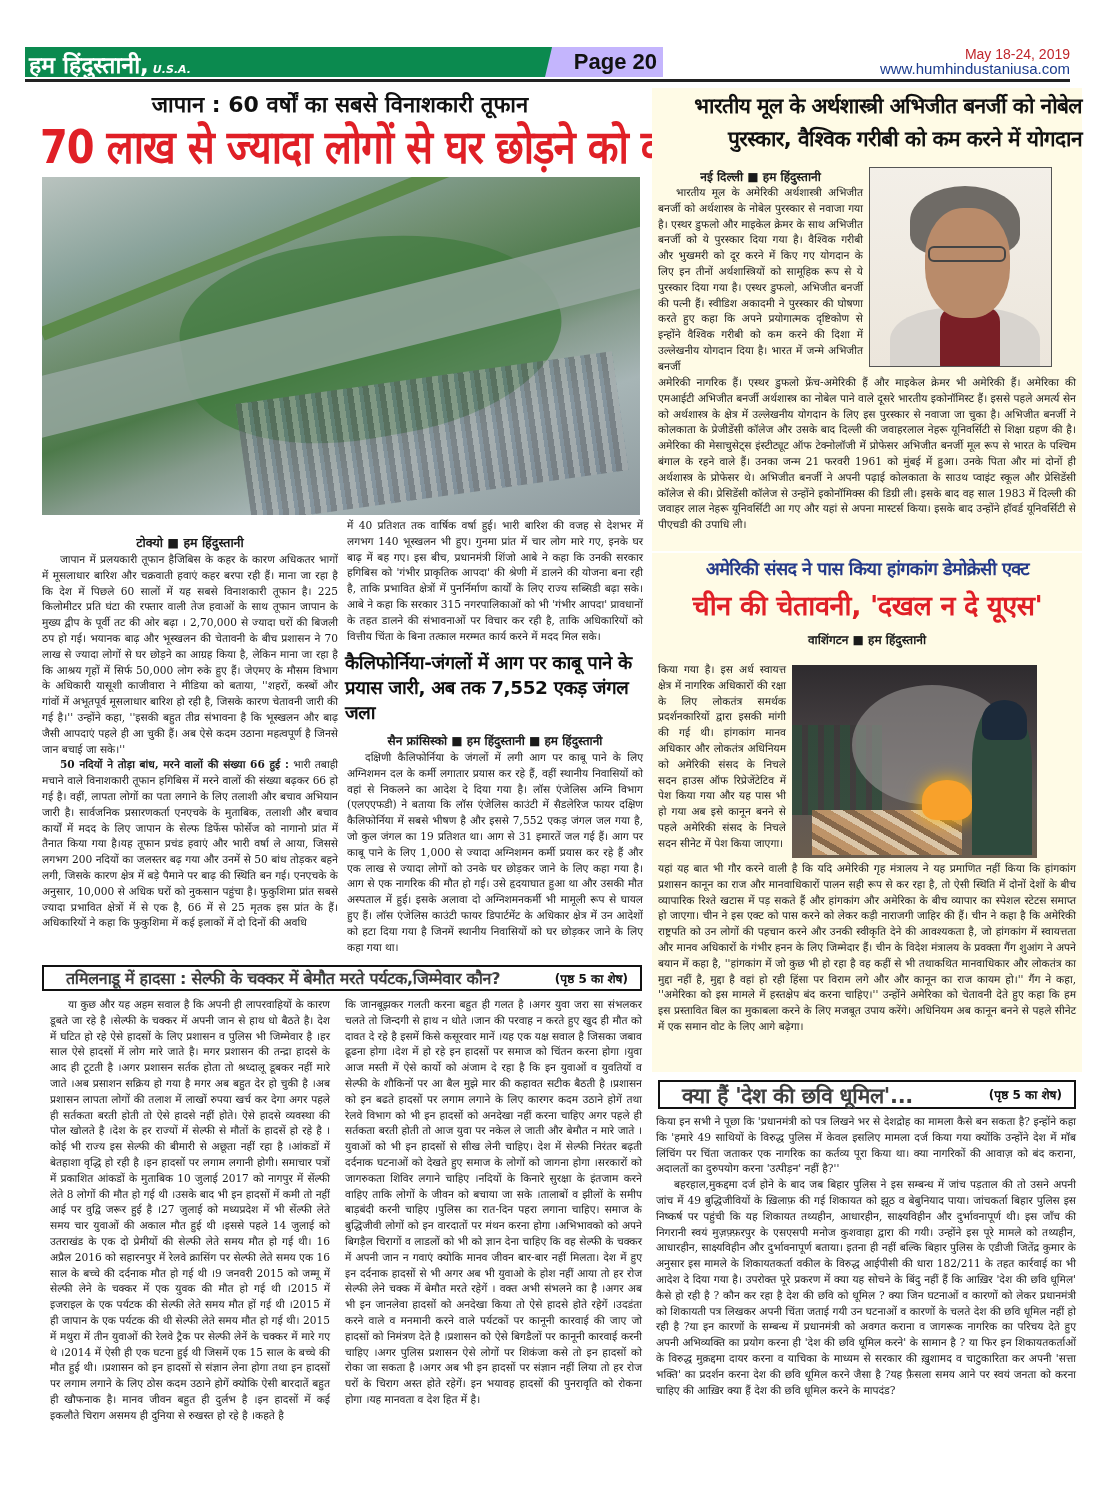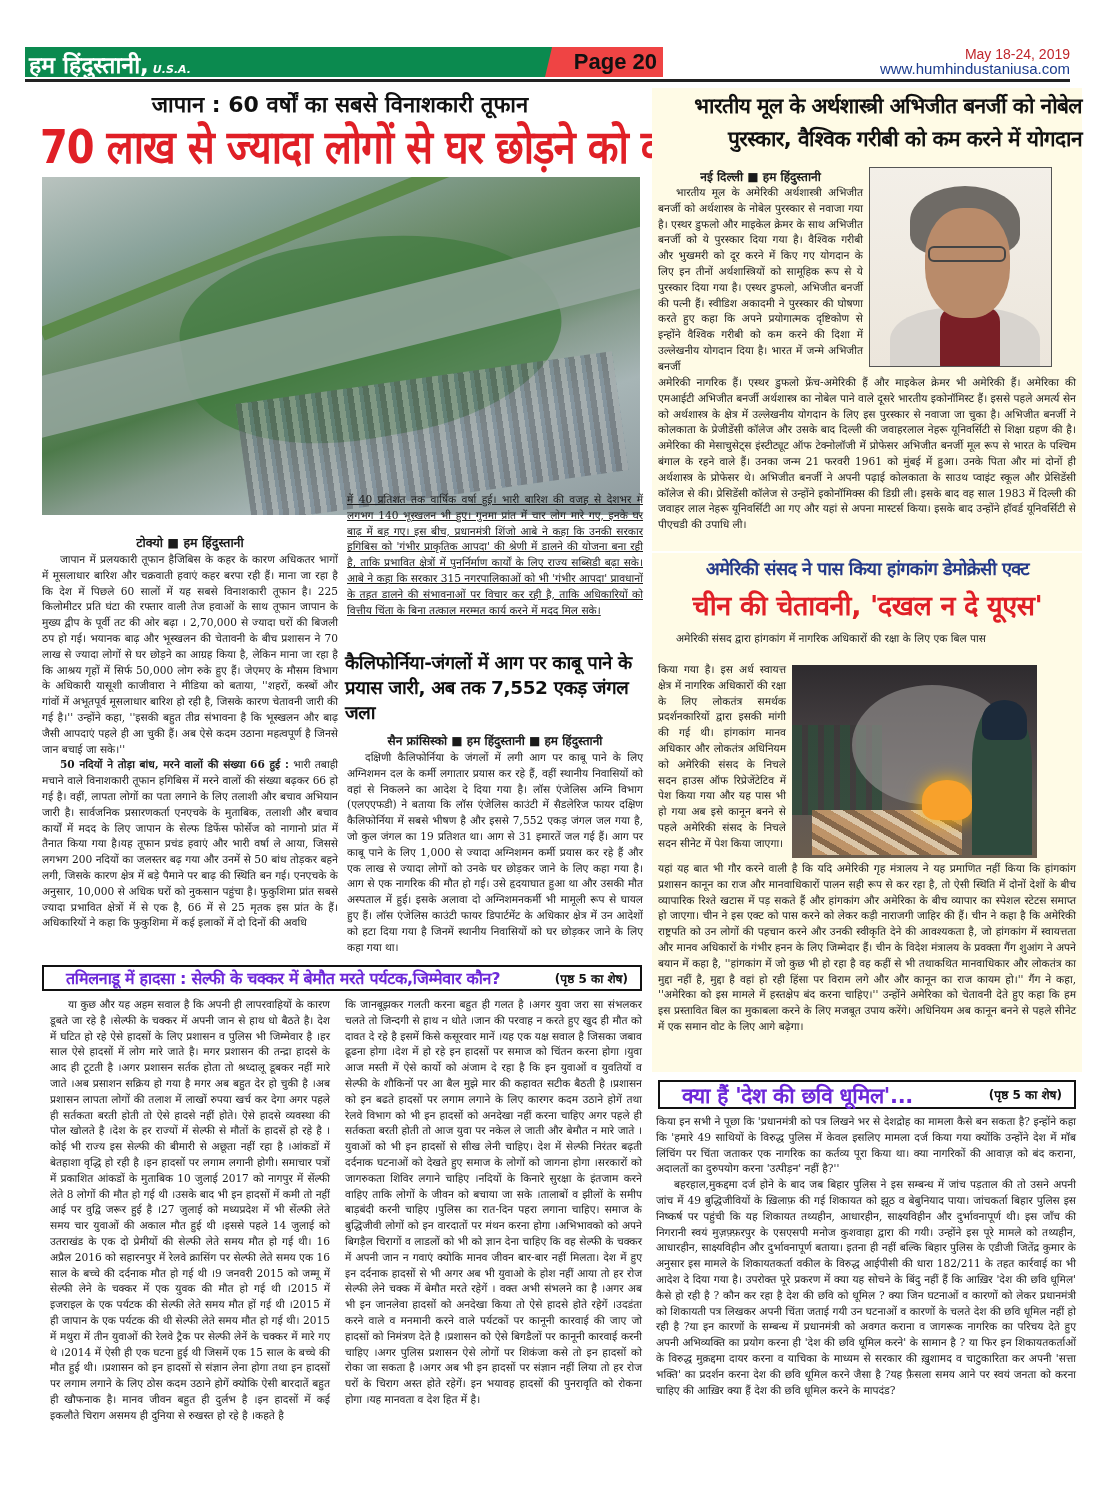--- a/index.html
+++ b/index.html
@@ -6,21 +6,21 @@
   html, body { width: 1095px; height: 1489px; background: #ffffff; overflow: hidden; }
   body { position: relative; font-family: "DejaVu Sans", sans-serif; color: #1a1a1a; }
 
   
   .masthead { position: absolute; left: 25px; top: 47px; width: 1045px; height: 32px; }
   .mast-green { position: absolute; left: 0; top: 0; width: 545px; height: 30px; background: #0b8a4f;
     clip-path: polygon(0 0, 100% 0, 96% 100%, 0 100%); }
   .mast-title { position: absolute; left: 4px; top: 1px; color: #fff; font-weight: bold; font-size: 23px;
     font-family: "DejaVu Sans", sans-serif; white-space: nowrap; }
   .mast-title .usa { font-size: 11px; font-style: italic; margin-left: 4px; }
-  .mast-page { position: absolute; left: 520px; top: 0; width: 118px; height: 30px; background: #ef4444;
+  .mast-page { position: absolute; left: 520px; top: 0; width: 118px; height: 30px; background: #c4b5fd;
     clip-path: polygon(6% 0, 100% 0, 100% 100%, 0 100%); font-weight: bold; font-size: 22px;
     font-family: "Liberation Sans", sans-serif; text-align: right; padding-right: 6px; line-height: 30px; color: #111; }
   .mast-date { position: absolute; right: 0; top: 0; text-align: right; font-family: "Liberation Sans", sans-serif; }
   .mast-date .d { color: #c0262c; font-size: 14px; line-height: 15px; }
   .mast-date .w { color: #1c3d8f; font-size: 15px; line-height: 14px; }
   .mast-rule { position: absolute; left: 25px; top: 79px; width: 1045px; height: 3px; background: #222; }
 
   
   .kicker { position: absolute; left: 40px; top: 88px; width: 600px; text-align: center; font-weight: bold;
     font-size: 22px; color: #111; }
@@ -80,21 +80,21 @@
   .hk-photo .helmet { position: absolute; left: 190px; top: 35px; width: 45px; height: 40px; background: #1c2a3a;
     border-radius: 50% 50% 20% 20%; }
   .hk-photo .debris { position: absolute; left: 20px; top: 145px; width: 150px; height: 45px;
     background: repeating-linear-gradient(30deg, #c89a6b 0 8px, #e8d2b2 8px 14px, #8b6a4a 14px 20px); opacity: .9; }
   .hk-photo .squad { position: absolute; left: 0; top: 60px; width: 90px; height: 90px;
     background: repeating-linear-gradient(90deg, #2f4a3a 0 10px, #3c3a3a 10px 16px); opacity: .85; }
 
   
   .box-head { position: absolute; border: 2px solid #111; background: #fff; height: 26px; display: flex;
     align-items: center; justify-content: space-between; padding: 0 12px 0 22px; }
-  .box-head .t { color: #6d28d9; font-weight: bold; font-size: 16px; letter-spacing: -0.3px; white-space: nowrap; }
+  .box-head .t { color: #404040; font-weight: bold; font-size: 16px; letter-spacing: -0.3px; white-space: nowrap; }
   .box-head .cont { font-weight: bold; font-size: 12px; color: #111; white-space: nowrap; }
   .box-head.big .t { font-size: 21px; }
 </style>
 </head>
 <body>
 
 <div class="masthead">
   <div class="mast-green"></div>
   <div class="mast-title">
     <span>हम हिंदुस्तानी,</span><span class="usa">U.S.A.</span>
@@ -115,21 +115,21 @@
     <div class="levee"></div>
     <div class="town"></div>
 </div>
 
 <div class="col" style="left:42px; top:518px; width:296px;margin-top:16px;">
   <div class="dateline" style="margin-bottom:1px;">टोक्यो ■ हम हिंदुस्तानी</div>
   <p class="body-text indent">जापान में प्रलयकारी तूफान हैजिबिस के कहर के कारण अधिकतर भागों में मूसलाधार बारिश और चक्रवाती हवाएं कहर बरपा रही हैं। माना जा रहा है कि देश में पिछले 60 सालों में यह सबसे विनाशकारी तूफान है। 225 किलोमीटर प्रति घंटा की रफ्तार वाली तेज हवाओं के साथ तूफान जापान के मुख्य द्वीप के पूर्वी तट की ओर बढ़ा । 2,70,000 से ज्यादा घरों की बिजली ठप हो गई। भयानक बाढ़ और भूस्खलन की चेतावनी के बीच प्रशासन ने 70 लाख से ज्यादा लोगों से घर छोड़ने का आग्रह किया है, लेकिन माना जा रहा है कि आश्रय गृहों में सिर्फ 50,000 लोग रुके हुए हैं। जेएमए के मौसम विभाग के अधिकारी यासूशी काजीवारा ने मीडिया को बताया, ''शहरों, कस्बों और गांवों में अभूतपूर्व मूसलाधार बारिश हो रही है, जिसके कारण चेतावनी जारी की गई है।'' उन्होंने कहा, ''इसकी बहुत तीव्र संभावना है कि भूस्खलन और बाढ़ जैसी आपदाएं पहले ही आ चुकी हैं। अब ऐसे कदम उठाना महत्वपूर्ण है जिनसे जान बचाई जा सके।''</p>
   <p class="body-text indent"><span class="sub-bold">50 नदियों ने तोड़ा बांध, मरने वालों की संख्या 66 हुई :</span><span> भारी तबाही मचाने वाले विनाशकारी तूफान हगिबिस में मरने वालों की संख्या बढ़कर 66 हो गई है। वहीं, लापता लोगों का पता लगाने के लिए तलाशी और बचाव अभियान जारी है। सार्वजनिक प्रसारणकर्ता एनएचके के मुताबिक, तलाशी और बचाव कार्यों में मदद के लिए जापान के सेल्फ डिफेंस फोर्सेज को नागानो प्रांत में तैनात किया गया है।यह तूफान प्रचंड हवाएं और भारी वर्षा ले आया, जिससे लगभग 200 नदियों का जलस्तर बढ़ गया और उनमें से 50 बांध तोड़कर बहने लगी, जिसके कारण क्षेत्र में बड़े पैमाने पर बाढ़ की स्थिति बन गई। एनएचके के अनुसार, 10,000 से अधिक घरों को नुकसान पहुंचा है। फुकुशिमा प्रांत सबसे ज्यादा प्रभावित क्षेत्रों में से एक है, 66 में से 25 मृतक इस प्रांत के हैं। अधिकारियों ने कहा कि फुकुशिमा में कई इलाकों में दो दिनों की अवधि</span></p>
 </div>
 
-<div class="col" style="left:347px; top:492px; width:296px;text-decoration:underline;">
+<div class="col" style="left:347px; top:518px; width:296px;">
   <p class="body-text">में 40 प्रतिशत तक वार्षिक वर्षा हुई। भारी बारिश की वजह से देशभर में लगभग 140 भूस्खलन भी हुए। गुनमा प्रांत में चार लोग मारे गए, इनके घर बाढ़ में बह गए। इस बीच, प्रधानमंत्री शिंजो आबे ने कहा कि उनकी सरकार हगिबिस को 'गंभीर प्राकृतिक आपदा' की श्रेणी में डालने की योजना बना रही है, ताकि प्रभावित क्षेत्रों में पुनर्निर्माण कार्यों के लिए राज्य सब्सिडी बढ़ा सके। आबे ने कहा कि सरकार 315 नगरपालिकाओं को भी 'गंभीर आपदा' प्रावधानों के तहत डालने की संभावनाओं पर विचार कर रही है, ताकि अधिकारियों को वित्तीय चिंता के बिना तत्काल मरम्मत कार्य करने में मदद मिल सके।</p>
 </div>
 
 <div class="cal-head">कैलिफोर्निया-जंगलों में आग पर काबू पाने के प्रयास जारी, अब तक 7,552 एकड़ जंगल जला</div>
 <div class="col" style="left:347px; top:732px; width:296px;">
   <div class="dateline" style="font-size:12px; margin-bottom:1px;">सैन फ्रांसिस्को ■ हम हिंदुस्तानी ■ हम हिंदुस्तानी</div>
   <p class="body-text indent">दक्षिणी कैलिफोर्निया के जंगलों में लगी आग पर काबू पाने के लिए अग्निशमन दल के कर्मी लगातार प्रयास कर रहे हैं, वहीं स्थानीय निवासियों को वहां से निकलने का आदेश दे दिया गया है। लॉस एंजेलिस अग्नि विभाग (एलएएफडी) ने बताया कि लॉस एंजेलिस काउंटी में सैडलेरिज फायर दक्षिण कैलिफोर्निया में सबसे भीषण है और इससे 7,552 एकड़ जंगल जल गया है, जो कुल जंगल का 19 प्रतिशत था। आग से 31 इमारतें जल गई हैं। आग पर काबू पाने के लिए 1,000 से ज्यादा अग्निशमन कर्मी प्रयास कर रहे हैं और एक लाख से ज्यादा लोगों को उनके घर छोड़कर जाने के लिए कहा गया है। आग से एक नागरिक की मौत हो गई। उसे हृदयाघात हुआ था और उसकी मौत अस्पताल में हुई। इसके अलावा दो अग्निशमनकर्मी भी मामूली रूप से घायल हुए हैं। लॉस एंजेलिस काउंटी फायर डिपार्टमेंट के अधिकार क्षेत्र में उन आदेशों को हटा दिया गया है जिनमें स्थानीय निवासियों को घर छोड़कर जाने के लिए कहा गया था।</p>
 </div>
 
 <div class="box-head" style="left:42px; top:965px; width:600px;">
@@ -157,21 +157,21 @@
   <p class="body-text indent">भारतीय मूल के अमेरिकी अर्थशास्त्री अभिजीत बनर्जी को अर्थशास्त्र के नोबेल पुरस्कार से नवाजा गया है। एस्थर डुफलो और माइकेल क्रेमर के साथ अभिजीत बनर्जी को ये पुरस्कार दिया गया है। वैश्विक गरीबी और भुखमरी को दूर करने में किए गए योगदान के लिए इन तीनों अर्थशास्त्रियों को सामूहिक रूप से ये पुरस्कार दिया गया है। एस्थर डुफलो, अभिजीत बनर्जी की पत्नी हैं। स्वीडिश अकादमी ने पुरस्कार की घोषणा करते हुए कहा कि अपने प्रयोगात्मक दृष्टिकोण से इन्होंने वैश्विक गरीबी को कम करने की दिशा में उल्लेखनीय योगदान दिया है। भारत में जन्मे अभिजीत बनर्जी</p>
 </div>
 <div class="col" style="left:658px; top:375px; width:418px;">
   <p class="body-text">अमेरिकी नागरिक हैं। एस्थर डुफलो फ्रेंच-अमेरिकी हैं और माइकेल क्रेमर भी अमेरिकी हैं। अमेरिका की एमआईटी अभिजीत बनर्जी अर्थशास्त्र का नोबेल पाने वाले दूसरे भारतीय इकोनॉमिस्ट हैं। इससे पहले अमर्त्य सेन को अर्थशास्त्र के क्षेत्र में उल्लेखनीय योगदान के लिए इस पुरस्कार से नवाजा जा चुका है। अभिजीत बनर्जी ने कोलकाता के प्रेजीडेंसी कॉलेज और उसके बाद दिल्ली की जवाहरलाल नेहरू यूनिवर्सिटी से शिक्षा ग्रहण की है। अमेरिका की मेसाचुसेट्स इंस्टीट्यूट ऑफ टेक्नोलॉजी में प्रोफेसर अभिजीत बनर्जी मूल रूप से भारत के पश्चिम बंगाल के रहने वाले हैं। उनका जन्म 21 फरवरी 1961 को मुंबई में हुआ। उनके पिता और मां दोनों ही अर्थशास्त्र के प्रोफेसर थे। अभिजीत बनर्जी ने अपनी पढ़ाई कोलकाता के साउथ प्वाइंट स्कूल और प्रेसिडेंसी कॉलेज से की। प्रेसिडेंसी कॉलेज से उन्होंने इकोनॉमिक्स की डिग्री ली। इसके बाद वह साल 1983 में दिल्ली की जवाहर लाल नेहरू यूनिवर्सिटी आ गए और यहां से अपना मास्टर्स किया। इसके बाद उन्होंने हॉवर्ड यूनिवर्सिटी से पीएचडी की उपाधि ली।</p>
 </div>
 
 <div class="cream" style="left:652px; top:553px; width:430px; height:519px;"></div>
 <div class="hk-head1">अमेरिकी संसद ने पास किया हांगकांग डेमोक्रेसी एक्ट</div>
 <div class="hk-head2">चीन की चेतावनी, 'दखल न दे यूएस'</div>
 <div class="col" style="left:658px; top:631px; width:418px;">
-  <p class="body-text indent">अमेरिकी संसद द्वारा हांगकांग में नागरिक अधिकारों की रक्षा के लिए एक बिल पास</p>
+  <div class="dateline" style="font-size:12px;">वाशिंगटन ■ हम हिंदुस्तानी</div>
 </div>
 <div class="hk-photo">
   <div class="squad"></div>
     <div class="smoke"></div>
     <div class="debris"></div>
     <div class="fire"></div>
     <div class="police"></div>
     <div class="helmet"></div>
 </div>
 <div class="col" style="left:658px; top:662px; width:128px;">

